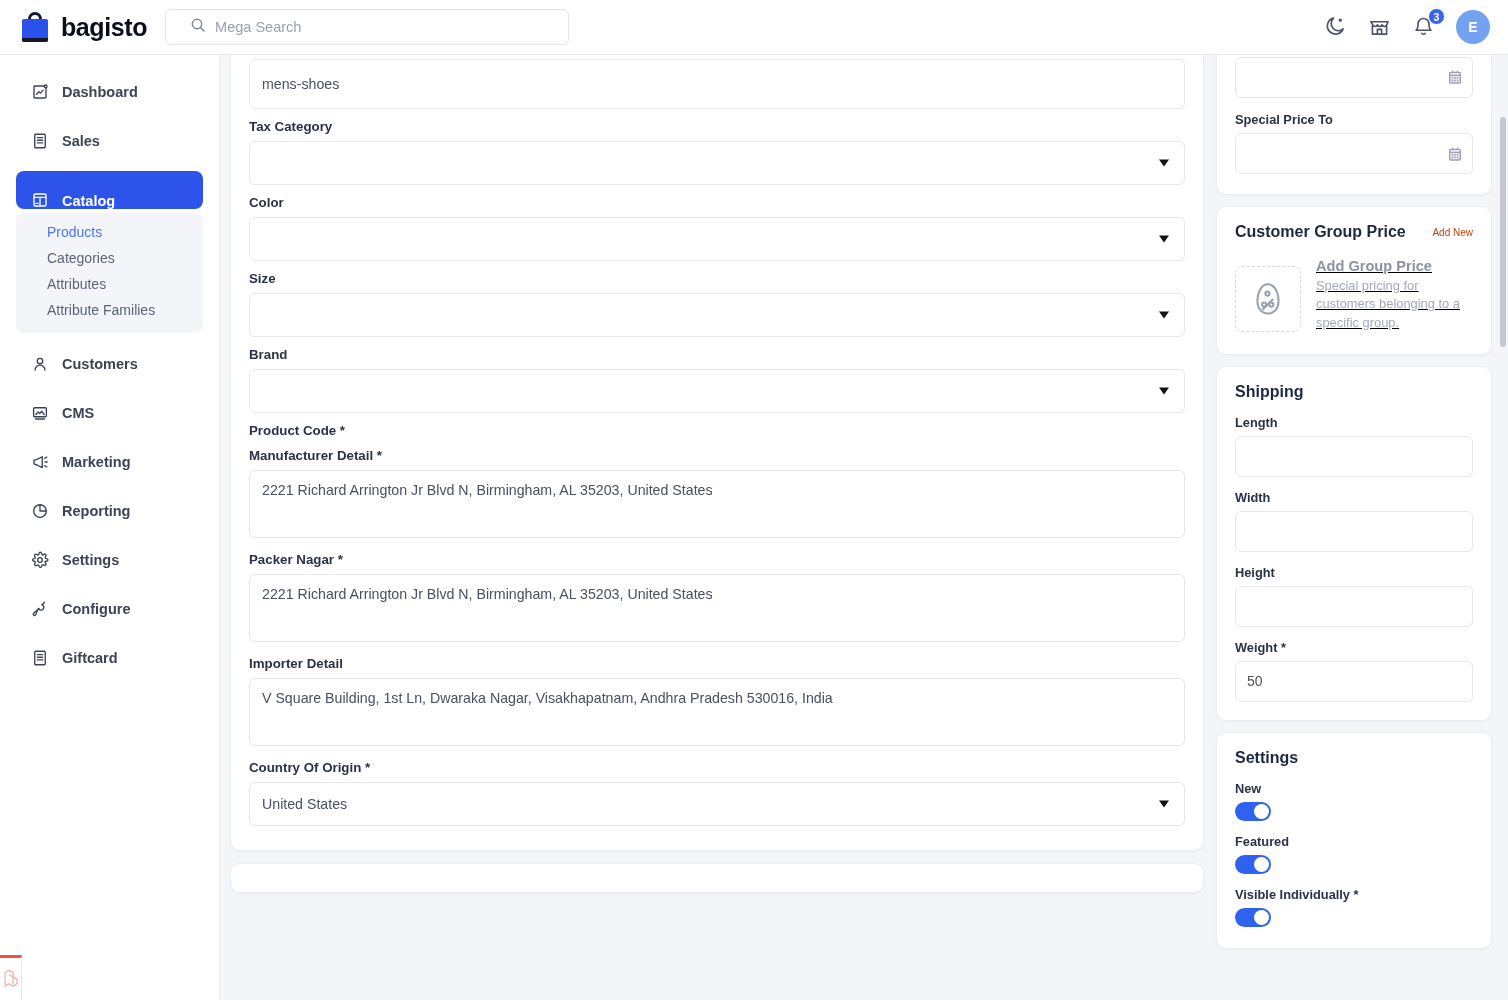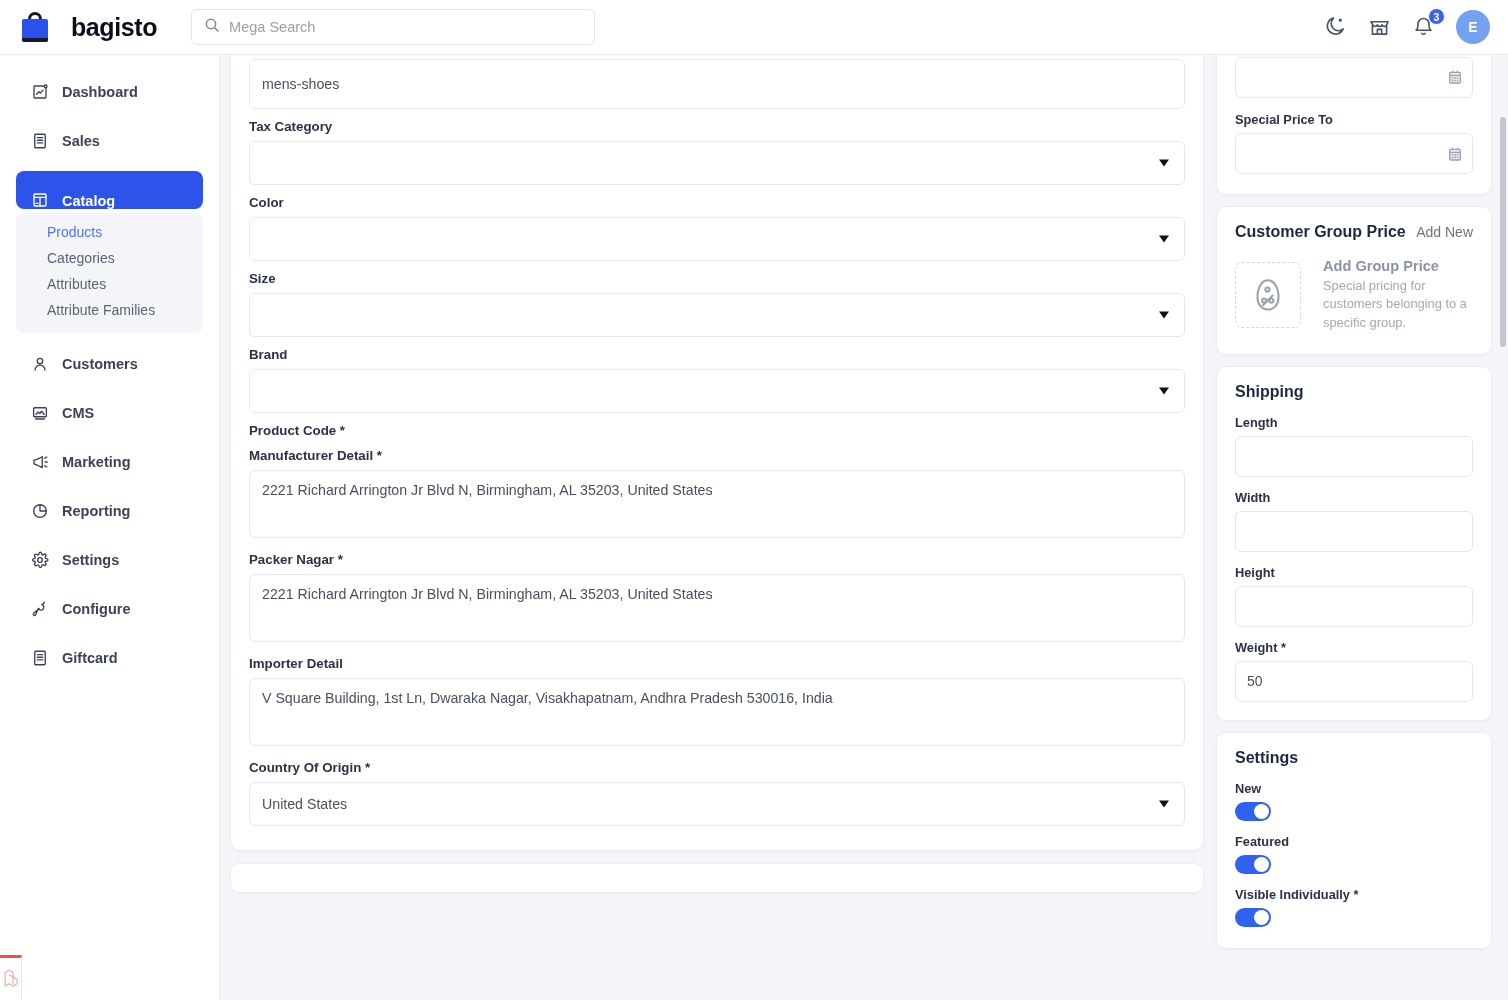--- a/index.html
+++ b/index.html
@@ -12,42 +12,42 @@
 
   
   .header {
     position: absolute; top: 0; left: 0;
     width: 1508px; height: 55px;
     background: #ffffff;
     border-bottom: 1px solid #e9e9ed;
     display: flex; align-items: center;
     z-index: 30;
   }
-  .brand { display: flex; align-items: center; gap: 23px; margin-left: 22px; }
+  .brand { display: flex; align-items: center; gap: 13px; margin-left: 22px; }
   .brand-mark { width: 26px; height: 30px; position: relative; }
   .brand-mark .bag-body {
     position: absolute; left: 0; top: 7px; width: 26px; height: 23px;
     background: #2b50ec; border-radius: 2px;
   }
   .brand-mark .bag-handle {
     position: absolute; left: 6px; top: 0px; width: 14px; height: 14px;
     border: 3px solid #111827; border-bottom: none;
     border-radius: 8px 8px 0 0;
   }
   .brand-mark .bag-foot {
     position: absolute; left: 0; bottom: 0; width: 26px; height: 4px;
     background: #111827; border-radius: 0 0 2px 2px;
   }
   .brand-text { font-size: 25px; font-weight: bold; color: #0b0f1c; letter-spacing: -0.4px; }
 
   .search-wrap {
-    margin-left: 34px;
+    margin-left: 18px;
     width: 404px; height: 36px;
     border: 1px solid #e3e4e8; border-radius: 6px;
-    display: flex; align-items: center; gap: 9px; padding: 0 12px;
+    display: flex; align-items: center; gap: 9px; padding: 0 24px;
     background: #fff;
   }
   .search-wrap input {
     border: none; outline: none; flex: 1;
     font-family: "Liberation Sans", sans-serif;
     font-size: 14.5px; color: #3f4451; background: transparent;
   }
   .search-wrap input::placeholder { color: #9aa0ad; }
 
   .header-right {
@@ -162,22 +162,22 @@
   .rinput {
     width: 100%; height: 41px;
     border: 1px solid #e5e7eb; border-radius: 6px;
     outline: none; background: #fff;
     font-family: "Liberation Sans", sans-serif;
     font-size: 14px; color: #49505f; padding: 0 34px 0 11px;
   }
   .date-wrap { position: relative; margin-bottom: 14px; }
   .cal-ico { position: absolute; right: 10px; top: 50%; transform: translateY(-50%); width: 16px; height: 17px; pointer-events: none; }
   .rhead { display: flex; align-items: center; justify-content: space-between; margin-bottom: 17px; }
-  .addnew { font-size: 14px; color: #737373; cursor: pointer; }
-  .empty-row { display: flex; align-items: center; gap: 22px; padding-bottom: 6px; }
+  .addnew { font-size: 10px; color: #c2410c; cursor: pointer; }
+  .empty-row { display: flex; align-items: flex-end; gap: 15px; padding-bottom: 6px; text-decoration: underline; }
   .empty-box {
     width: 66px; height: 66px; flex: none;
     border: 1.5px dashed #d4d8e2; border-radius: 7px;
     display: flex; align-items: center; justify-content: center;
   }
   .empty-title { font-size: 14.6px; font-weight: bold; color: #8c93a4; margin-bottom: 3px; }
   .empty-sub { font-size: 12.9px; color: #a2a8b6; line-height: 1.42; }
   .ship-field { margin-bottom: 13px; }
   .set-field { margin-bottom: 13px; }
   .toggle {

